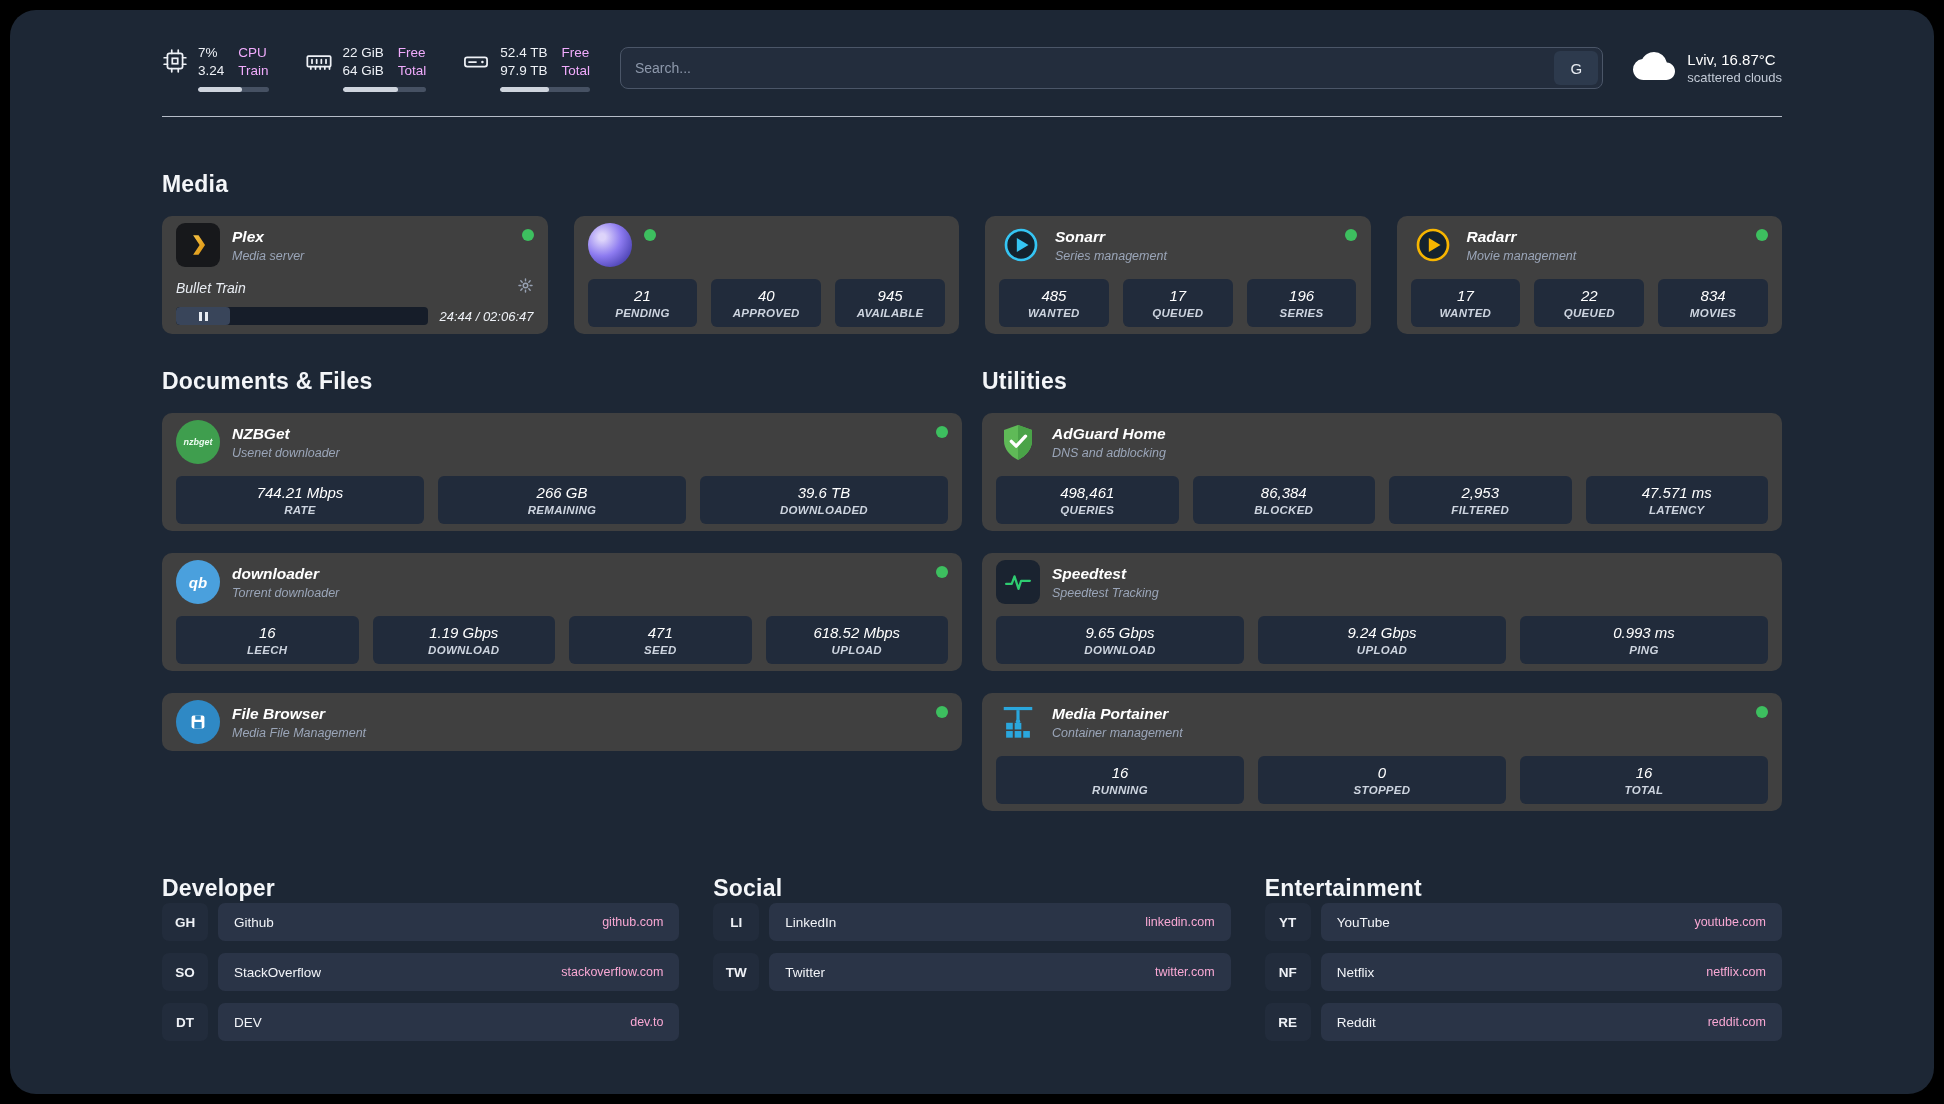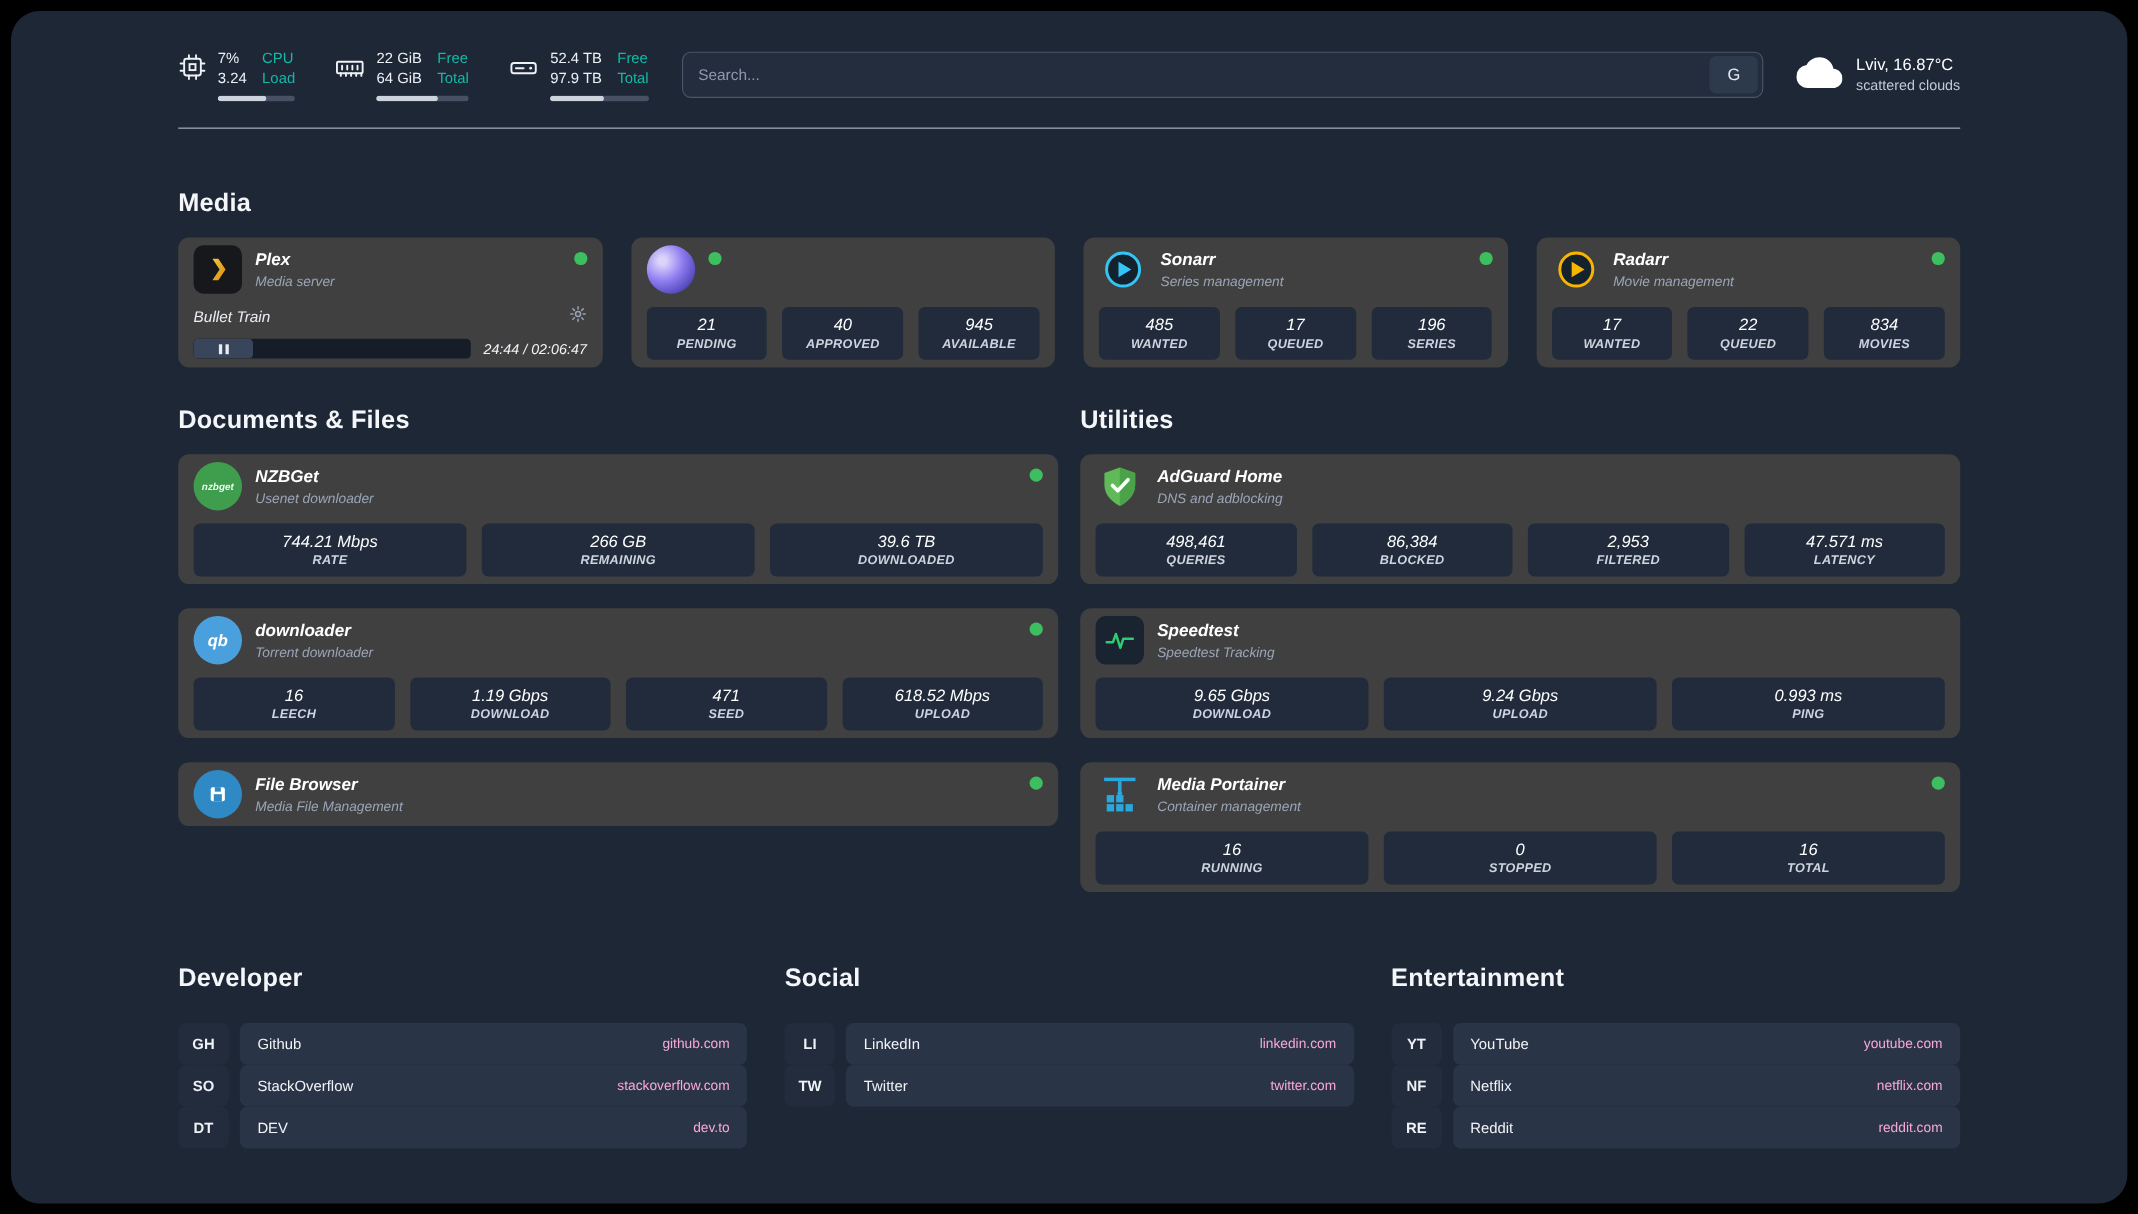--- a/index.html
+++ b/index.html
@@ -11,21 +11,21 @@
 
   
   .topbar { display:flex; align-items:center; gap:30px; padding-top:34px; }
   .sys-group { display:flex; align-items:flex-start; gap:36px; }
   .sys { display:flex; align-items:flex-start; gap:10px; }
   .sys svg { margin-top:4px; }
   .sys-body { display:flex; flex-direction:column; }
   .sys-row { display:flex; gap:14px; }
   .sys-col { display:flex; flex-direction:column; line-height:1.35; }
   .sys-col span { font-size:13.5px; color:#eef1f6; white-space:nowrap; }
-  .sys-col.labels span { color:#14b8a6; }
+  .sys-col.labels span { color:#f0abfc; }
   .sys-bar { margin-top:7px; height:5px; width:100%; background:#465163; border-radius:3px; overflow:hidden; }
   .sys-bar-fill { height:100%; background:#ced4dd; border-radius:3px; }
 
   .searchbar { flex:1; display:flex; align-items:center; height:42px; background:#232d3d; border:1px solid #4b5668; border-radius:8px; padding:3px 4px 3px 14px; }
   .searchbar input { flex:1; background:transparent; border:none; outline:none; color:#dfe4ec; font-size:14px; font-family:"Liberation Sans", sans-serif; }
   .searchbar input::placeholder { color:#8e99ac; }
   .search-engine { width:44px; height:34px; background:#2d3a4d; border:none; border-radius:6px; color:#e8ecf2; font-size:15px; cursor:pointer; font-family:"Liberation Sans", sans-serif; }
 
   .weather { display:flex; align-items:center; gap:12px; color:#fff; }
   .weather-loc { font-size:15px; }
@@ -67,21 +67,21 @@
   .overseerr-tile { border-radius:50%; background:radial-gradient(circle at 32% 32%, #ddd4fa 8%, #8d7bf0 45%, #4c43b4 80%); }
   .nzbget-tile { border-radius:50%; background:#3f9e4e; }
   .nzbget-tile span { color:#eafbef; font-size:9px; font-weight:700; }
   .qb-tile { border-radius:50%; background:#4aa0dd; }
   .qb-tile span { color:#fff; font-size:15px; font-weight:700; }
   .fb-tile { border-radius:50%; background:#2f89c5; }
   .speedtest-tile { background:#1a2330; }
 
   
   .three-col { display:grid; grid-template-columns:1fr 1fr 1fr; gap:34px; margin-top:64px; padding-bottom:58px; }
-  .bm-list { display:flex; flex-direction:column; margin-top:28px; }
+  .bm-list { display:flex; flex-direction:column; gap:12px; margin-top:1px; }
   .bm-row { display:flex; align-items:stretch; gap:10px; cursor:pointer; }
   .bm-badge { width:46px; min-width:46px; background:#222c3c; border-radius:7px; display:flex; align-items:center; justify-content:center; color:#eef1f6; font-size:13.5px; font-weight:700; }
   .bm-pill { flex:1; height:38px; background:#2a3447; border-radius:7px; display:flex; align-items:center; justify-content:space-between; padding:0 16px; }
   .bm-name { color:#f2f4f8; font-size:13.5px; }
   .bm-url { color:#f9a8d4; font-size:12.5px; }
 </style>
 </head>
 <body>
 
 <div class="frame">
@@ -99,21 +99,21 @@
             </svg>
           </span>
           <div class="sys-body">
             <div class="sys-row">
               <div class="sys-col values">
                 <span>7%</span>
                 <span>3.24</span>
               </div>
               <div class="sys-col labels">
                 <span>CPU</span>
-                <span>Load</span>
+                <span>Train</span>
               </div>
             </div>
             <div class="sys-bar">
                 <div class="sys-bar-fill" style="width: 63%;"></div>
               </div>
           </div>
         </div>
 
         <div class="sys">
           <span>

